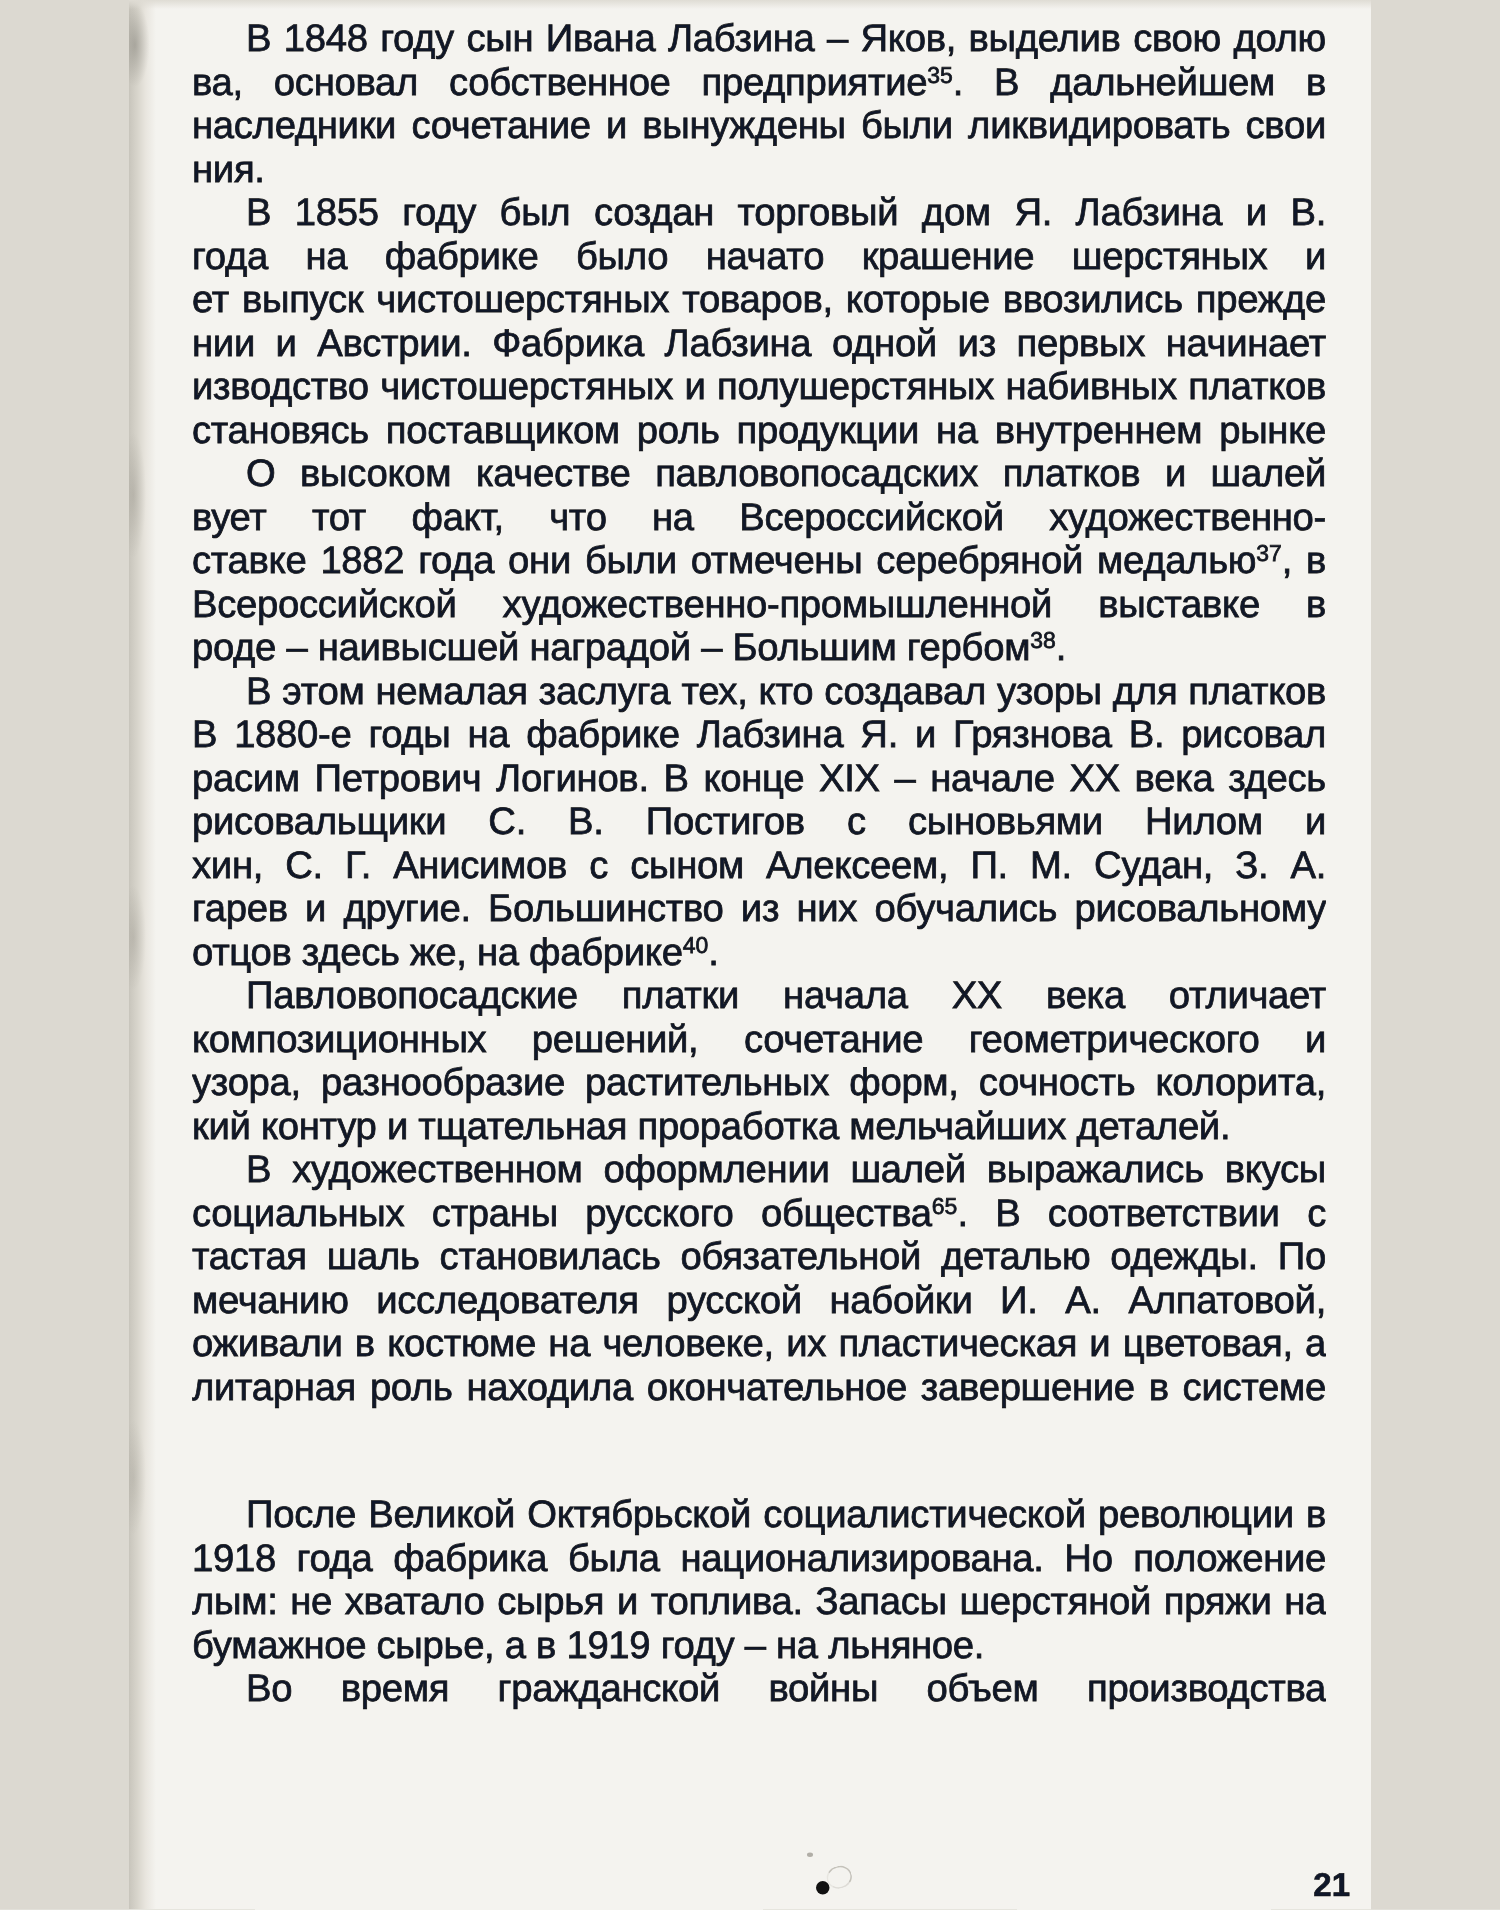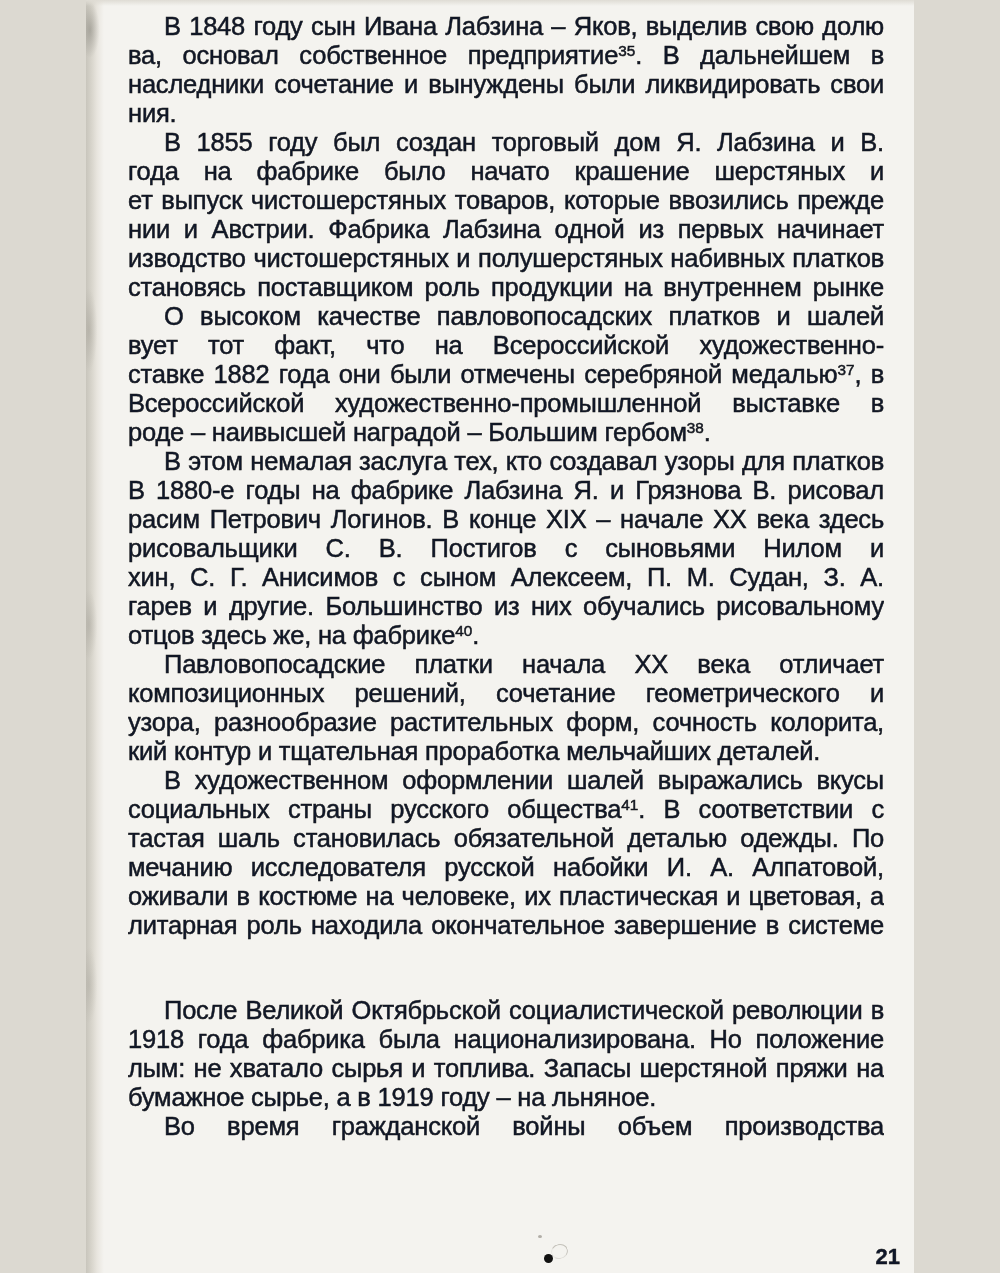--- a/index.html
+++ b/index.html
@@ -133,21 +133,21 @@
         <div class="line"><span>отцов здесь же, на фабрике</span><sup>40</sup><span>.</span></div>
       </div>
       <div class="paragraph">
         <div class="line justify indent"><span>Павловопосадские платки начала XX века отличает законченность</span></div>
         <div class="line justify"><span>композиционных решений, сочетание геометрического и растительного</span></div>
         <div class="line justify"><span>узора, разнообразие растительных форм, сочность колорита, тонкий чет-</span></div>
         <div class="line"><span>кий контур и тщательная проработка мельчайших деталей.</span></div>
       </div>
       <div class="paragraph">
         <div class="line justify indent"><span>В художественном оформлении шалей выражались вкусы различных</span></div>
-        <div class="line justify"><span>социальных страны русского общества</span><sup>41</sup><span>. В соответствии с модой яркая цве-</span></div>
+        <div class="line justify"><span>социальных страны русского общества</span><sup>65</sup><span>. В соответствии с модой яркая цве-</span></div>
         <div class="line justify"><span>тастая шаль становилась обязательной деталью одежды. По точному за-</span></div>
         <div class="line justify"><span>мечанию исследователя русской набойки И. А. Алпатовой, „платки и шали</span></div>
         <div class="line justify"><span>оживали в костюме на человеке, их пластическая и цветовая, а также ути-</span></div>
         <div class="line justify"><span>литарная роль находила окончательное завершение в системе костюма“.</span></div>
       </div>
       <div class="paragraph space-before">
         <div class="line justify indent"><span>После Великой Октябрьской социалистической революции в декабре</span></div>
         <div class="line justify"><span>1918 года фабрика была национализирована. Но положение было тяже-</span></div>
         <div class="line justify"><span>лым: не хватало сырья и топлива. Запасы шерстяной пряжи на фабрике</span></div>
         <div class="line"><span>бумажное сырье, а в 1919 году – на льняное.</span></div>

